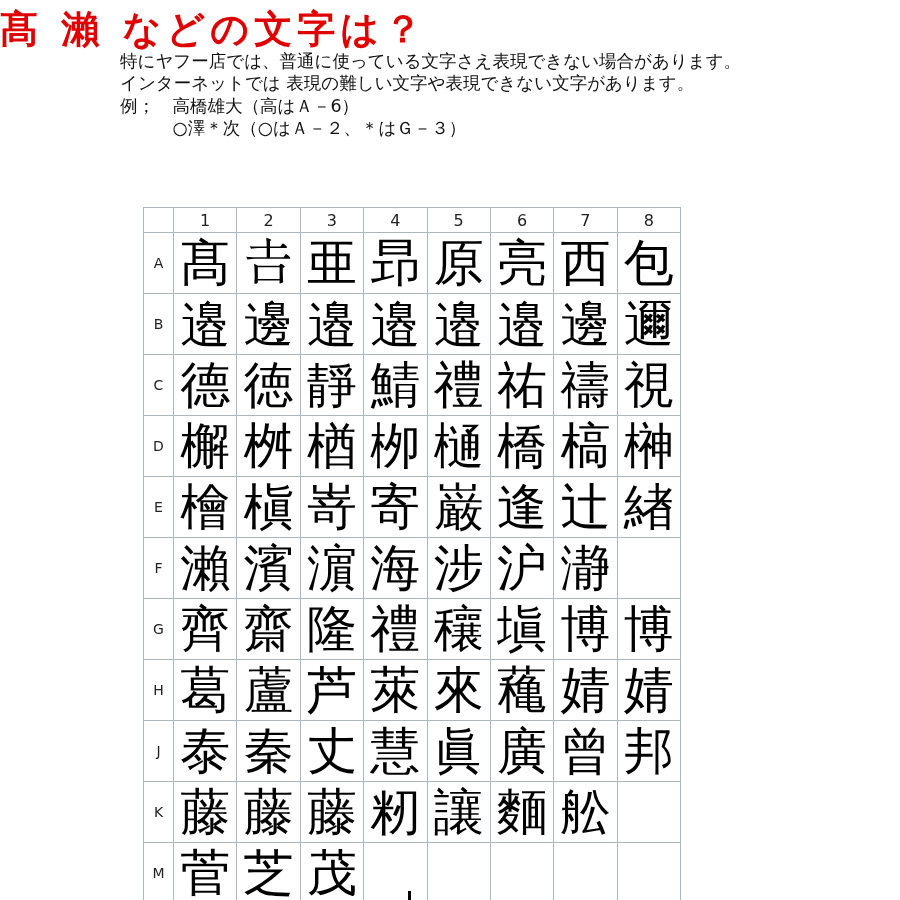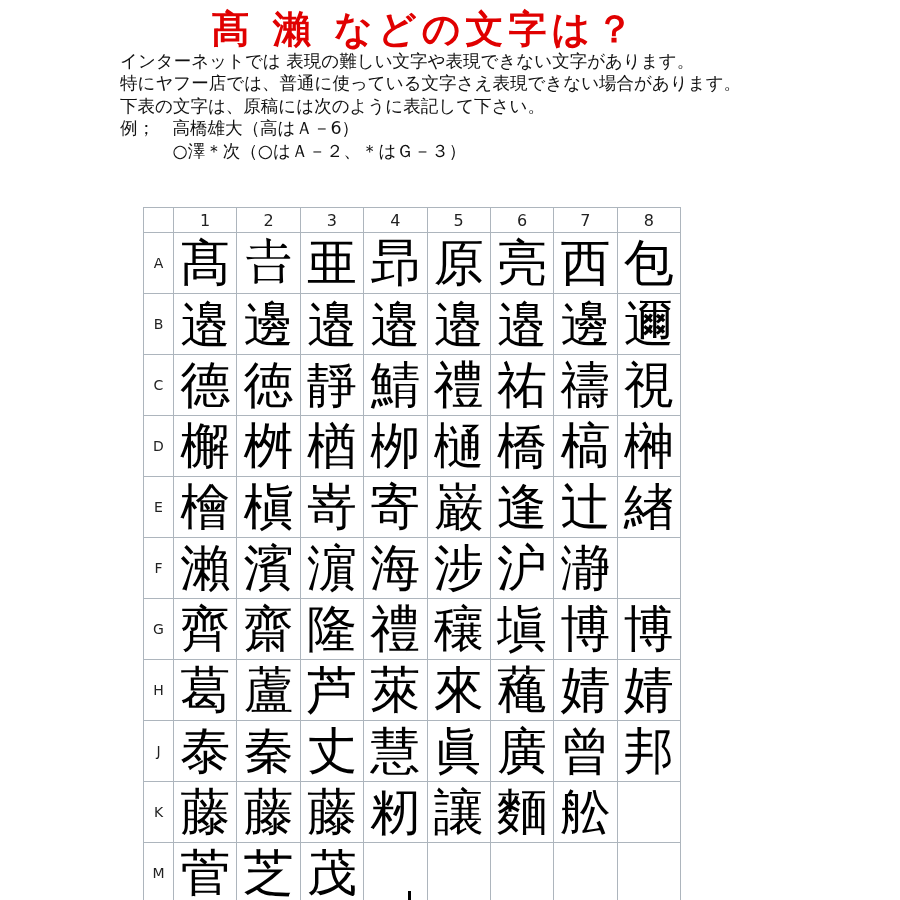--- a/index.html
+++ b/index.html
@@ -1,21 +1,21 @@
 <!DOCTYPE html>
 <html><head>
 <meta charset="utf-8">
 <style>
   html,body{margin:0;padding:0;}
   body{
     width:900px;height:900px;background:#ffffff;position:relative;
     font-family:"DejaVu Sans",sans-serif;color:#111;overflow:hidden;
   }
   .title{
-    position:absolute;left:0;top:4px;width:850px;text-align:center;
+    position:absolute;left:0;top:4px;width:850px;text-align:left;
     font-size:38px;font-weight:bold;letter-spacing:5px;white-space:nowrap;
   }
   .intro{
     position:absolute;left:120px;top:50px;width:720px;
     font-size:17.5px;line-height:22.4px;white-space:pre;
   }
   .intro .line{white-space:pre;}
   table.kanji-table{
     position:absolute;left:143px;top:207px;width:538px;
     border-collapse:collapse;table-layout:fixed;background:#fff;
@@ -36,21 +36,21 @@
     height:60px;font-size:50px;line-height:58px;
     font-family:"Liberation Serif","DejaVu Serif",serif;color:#000;
   }
   .tick{position:absolute;left:408px;top:891px;width:3px;height:9px;background:#000;}
 </style>
 </head>
 <body>
 
 <div class="page">
   <div class="title" style="color: rgb(224, 0, 0);">髙 瀨 などの文字は？</div>
-  <div class="intro"><div class="line">インターネットでは 表現の難しい文字や表現できない文字があります。</div><div class="line">特にヤフー店では、普通に使っている文字さえ表現できない場合があります。</div><div class="line">下表の文字は、原稿には次のように表記して下さい。</div><div class="line">例；　高橋雄大（高はＡ－6）</div><div class="line">　　　○澤＊次（○はＡ－２、＊はＧ－３）</div></div>
+  <div class="intro"><div class="line">特にヤフー店では、普通に使っている文字さえ表現できない場合があります。</div><div class="line">インターネットでは 表現の難しい文字や表現できない文字があります。</div><div class="line">例；　高橋雄大（高はＡ－6）</div><div class="line">　　　○澤＊次（○はＡ－２、＊はＧ－３）</div></div>
   <table class="kanji-table">
     <thead>
         <tr>
           <th class="corner"></th>
           <th>1</th>
           <th>2</th>
           <th>3</th>
           <th>4</th>
           <th>5</th>
           <th>6</th>

